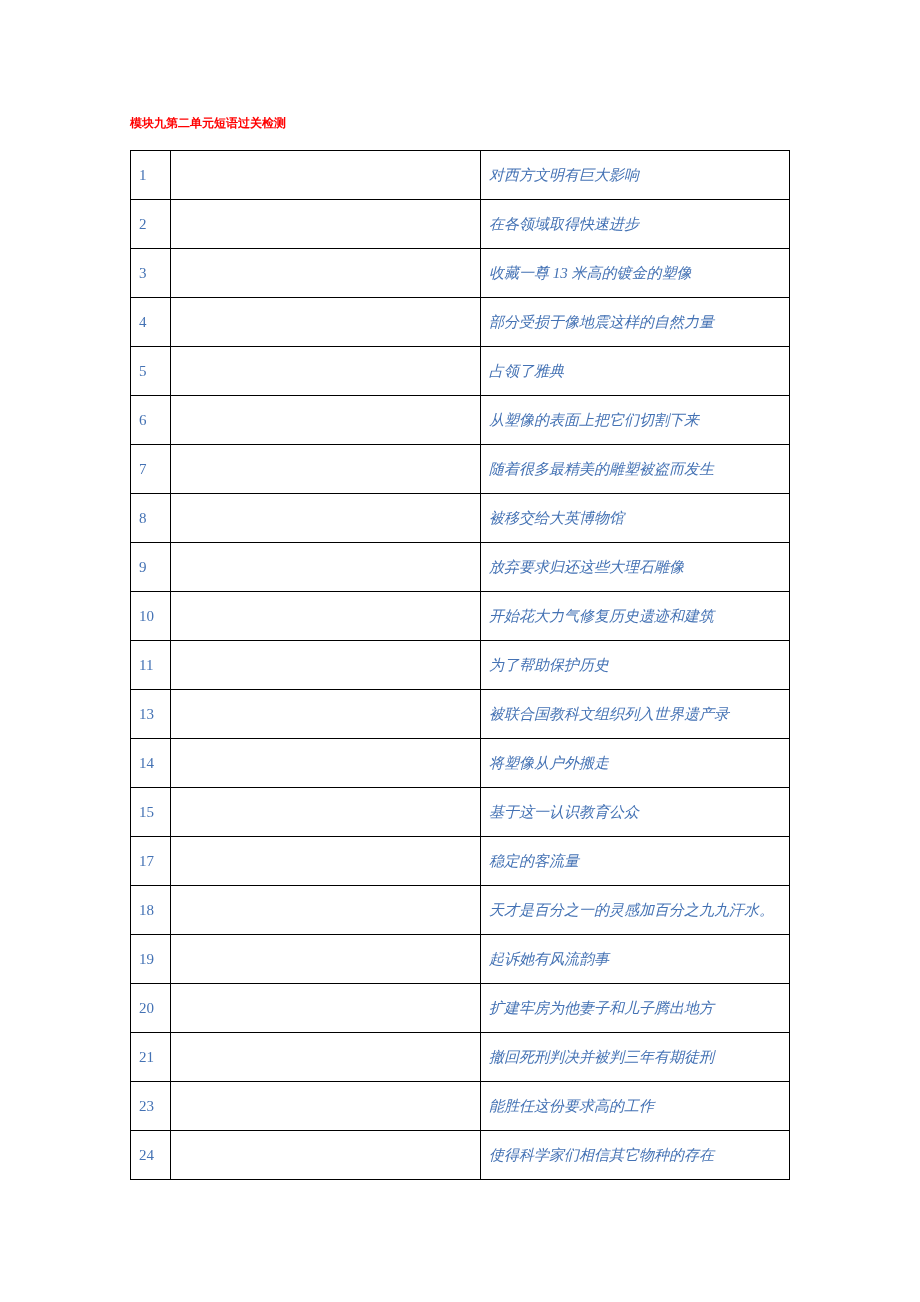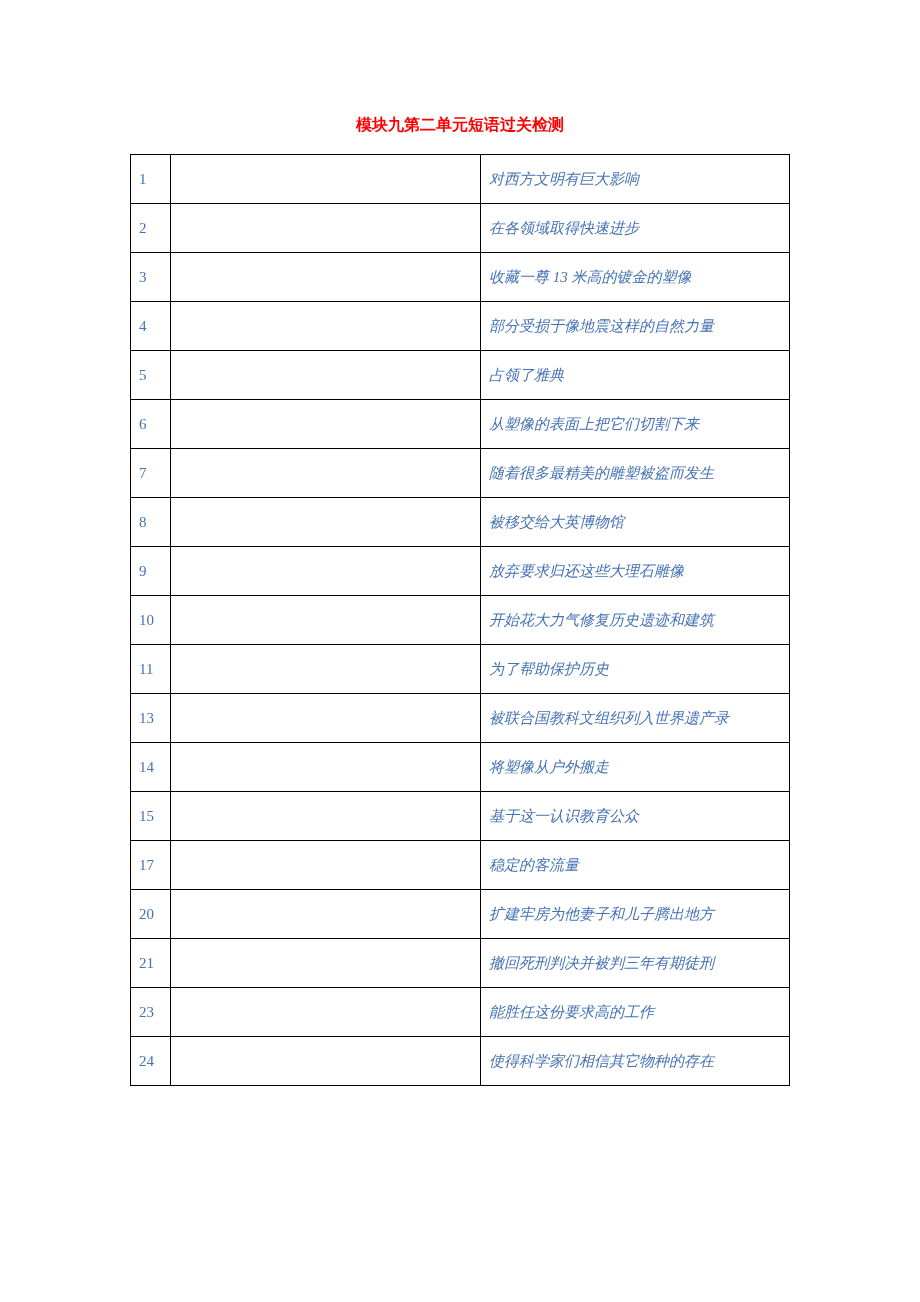--- a/index.html
+++ b/index.html
@@ -7,23 +7,23 @@
       padding: 0;
       box-sizing: border-box;
     }
     body {
       background: #ffffff;
       font-family: "SimSun", "宋体", serif;
       width: 920px;
       padding: 115px 130px 60px 130px;
     }
     .title {
-      text-align: center;
+      text-align: left;
       color: #ff0000;
-      font-size: 16px;
+      font-size: 12px;
       font-weight: bold;
       margin-bottom: 18px;
     }
     table {
       border-collapse: collapse;
       width: 100%;
     }
     td {
       border: 1px solid #000;
       color: #4472b4;
@@ -120,20 +120,30 @@
         <td class="num">15</td>
         <td class="blank"></td>
         <td class="desc">基于这一认识教育公众</td>
       </tr>
       <tr>
         <td class="num">17</td>
         <td class="blank"></td>
         <td class="desc">稳定的客流量</td>
       </tr>
       <tr>
+        <td class="num">18</td>
+        <td class="blank"></td>
+        <td class="desc">天才是百分之一的灵感加百分之九九汗水。</td>
+      </tr>
+      <tr>
+        <td class="num">19</td>
+        <td class="blank"></td>
+        <td class="desc">起诉她有风流韵事</td>
+      </tr>
+      <tr>
         <td class="num">20</td>
         <td class="blank"></td>
         <td class="desc">扩建牢房为他妻子和儿子腾出地方</td>
       </tr>
       <tr>
         <td class="num">21</td>
         <td class="blank"></td>
         <td class="desc">撤回死刑判决并被判三年有期徒刑</td>
       </tr>
       <tr>

